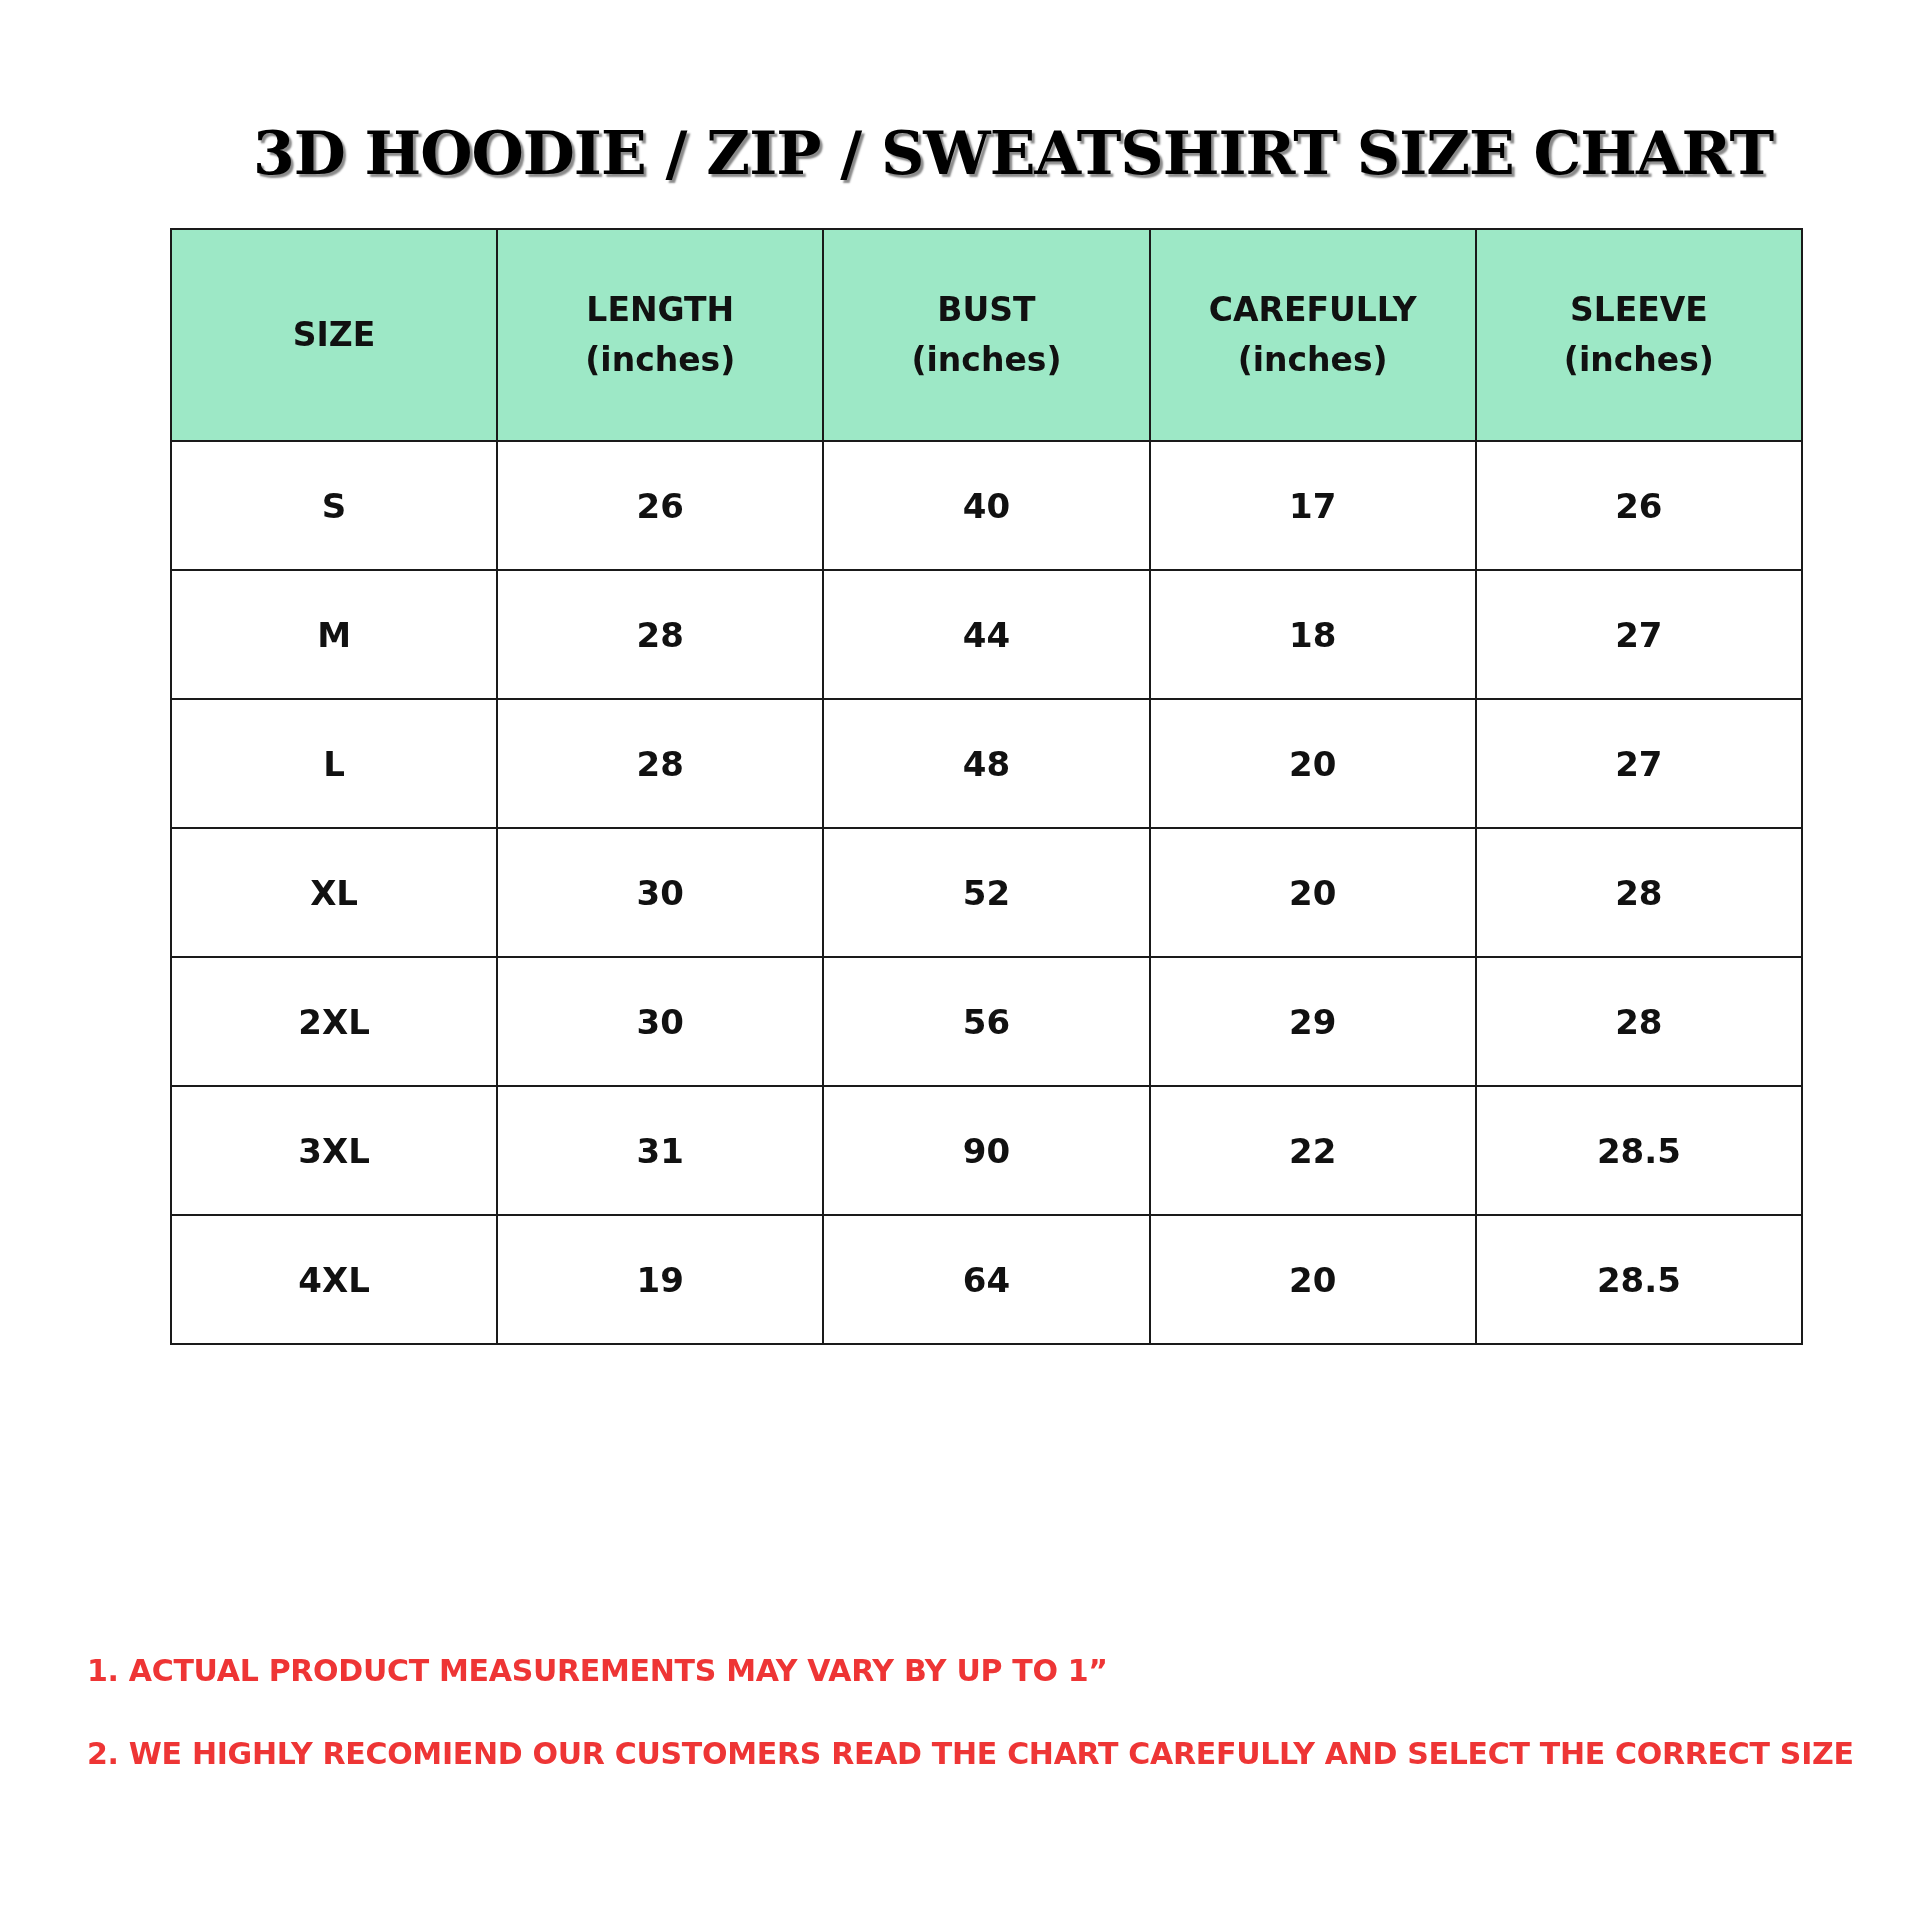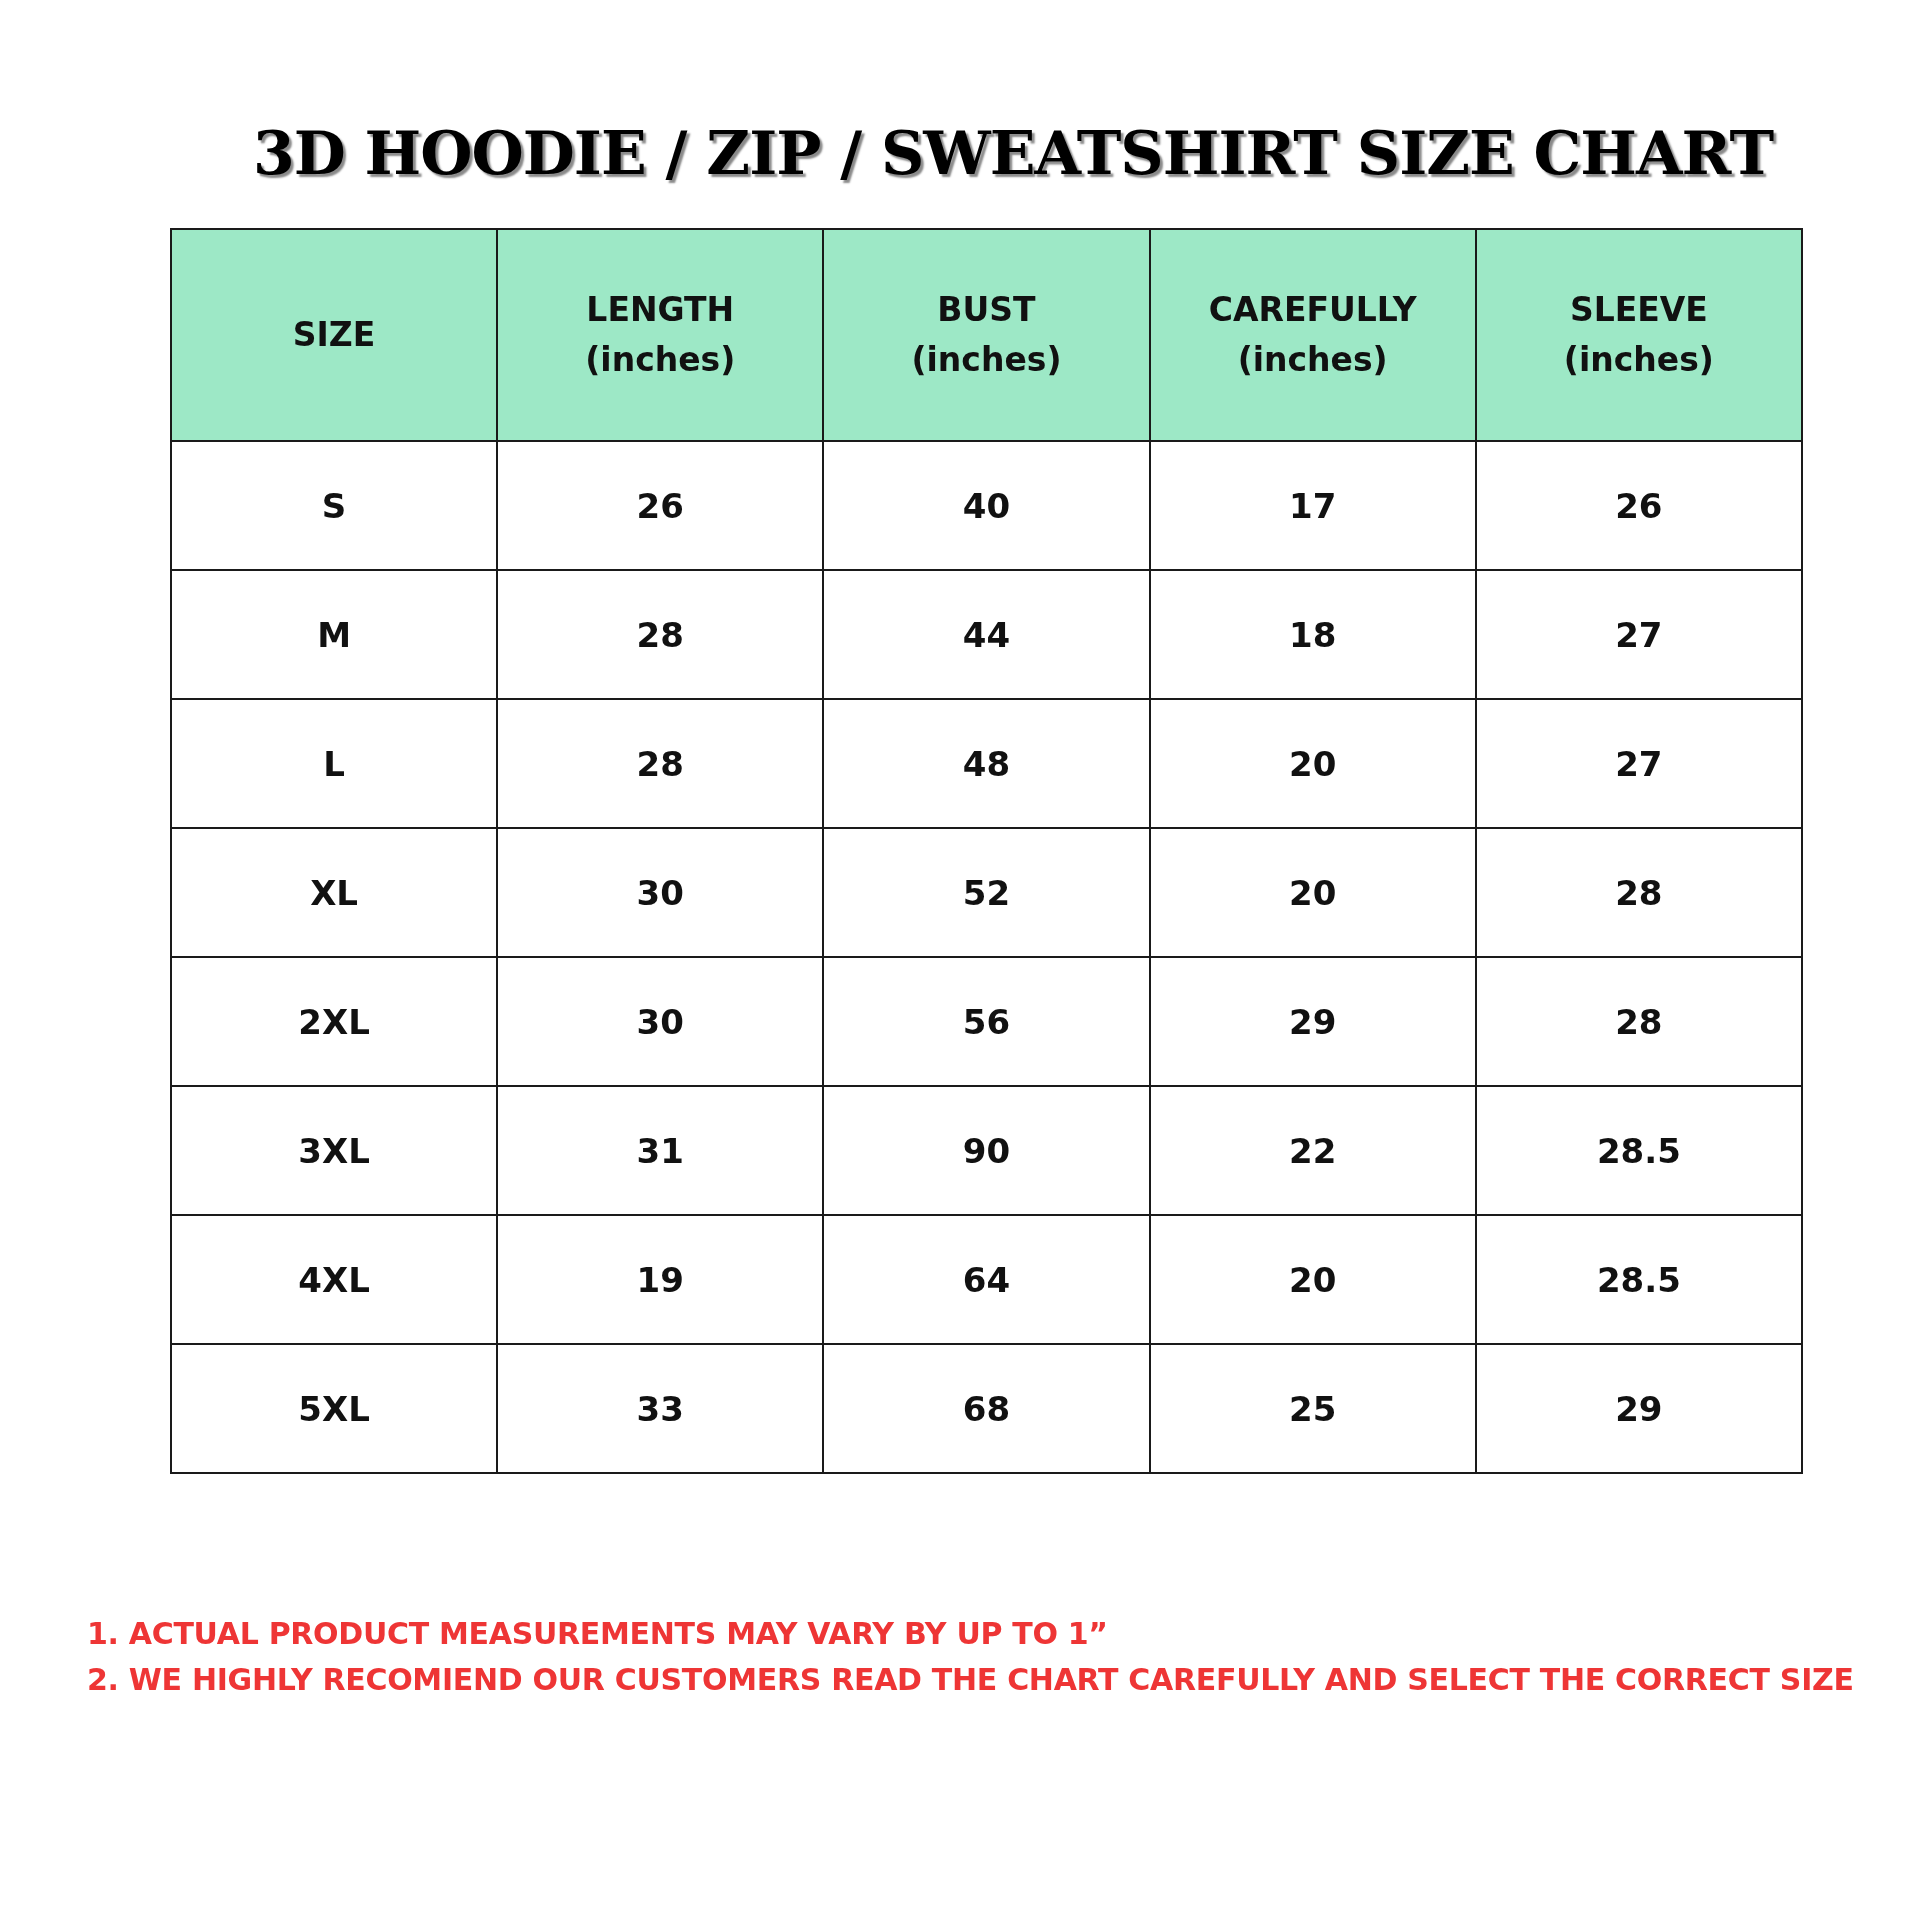--- a/index.html
+++ b/index.html
@@ -62,21 +62,21 @@
       position: absolute;
       left: 87px;
       top: 1611px;
       color: #ee3535;
       font-weight: bold;
       font-size: 30px;
       line-height: 46px;
       white-space: nowrap;
       letter-spacing: -0.3px;
     }
-    .note { display: block; }
+    .note { display: block; margin-top: 37px; }
   </style>
 </head>
 <body>
 
 <h1 class="title">3D HOODIE / ZIP / SWEATSHIRT SIZE CHART</h1>
 
 <table class="size-table">
   <thead>
     <tr>
       <th>
@@ -143,27 +143,20 @@
       <td>22</td>
       <td>28.5</td>
     </tr>
     <tr>
       <td>4XL</td>
       <td>19</td>
       <td>64</td>
       <td>20</td>
       <td>28.5</td>
     </tr>
-    <tr>
-      <td>5XL</td>
-      <td>33</td>
-      <td>68</td>
-      <td>25</td>
-      <td>29</td>
-    </tr>
   </tbody>
 </table>
 
 <div class="notes">
   <span class="note">1. ACTUAL PRODUCT MEASUREMENTS MAY VARY BY UP TO 1”</span>
   <span class="note">2. WE HIGHLY RECOMIEND OUR CUSTOMERS READ THE CHART CAREFULLY AND SELECT THE CORRECT SIZE</span>
 </div>
 
 
 </body></html>

